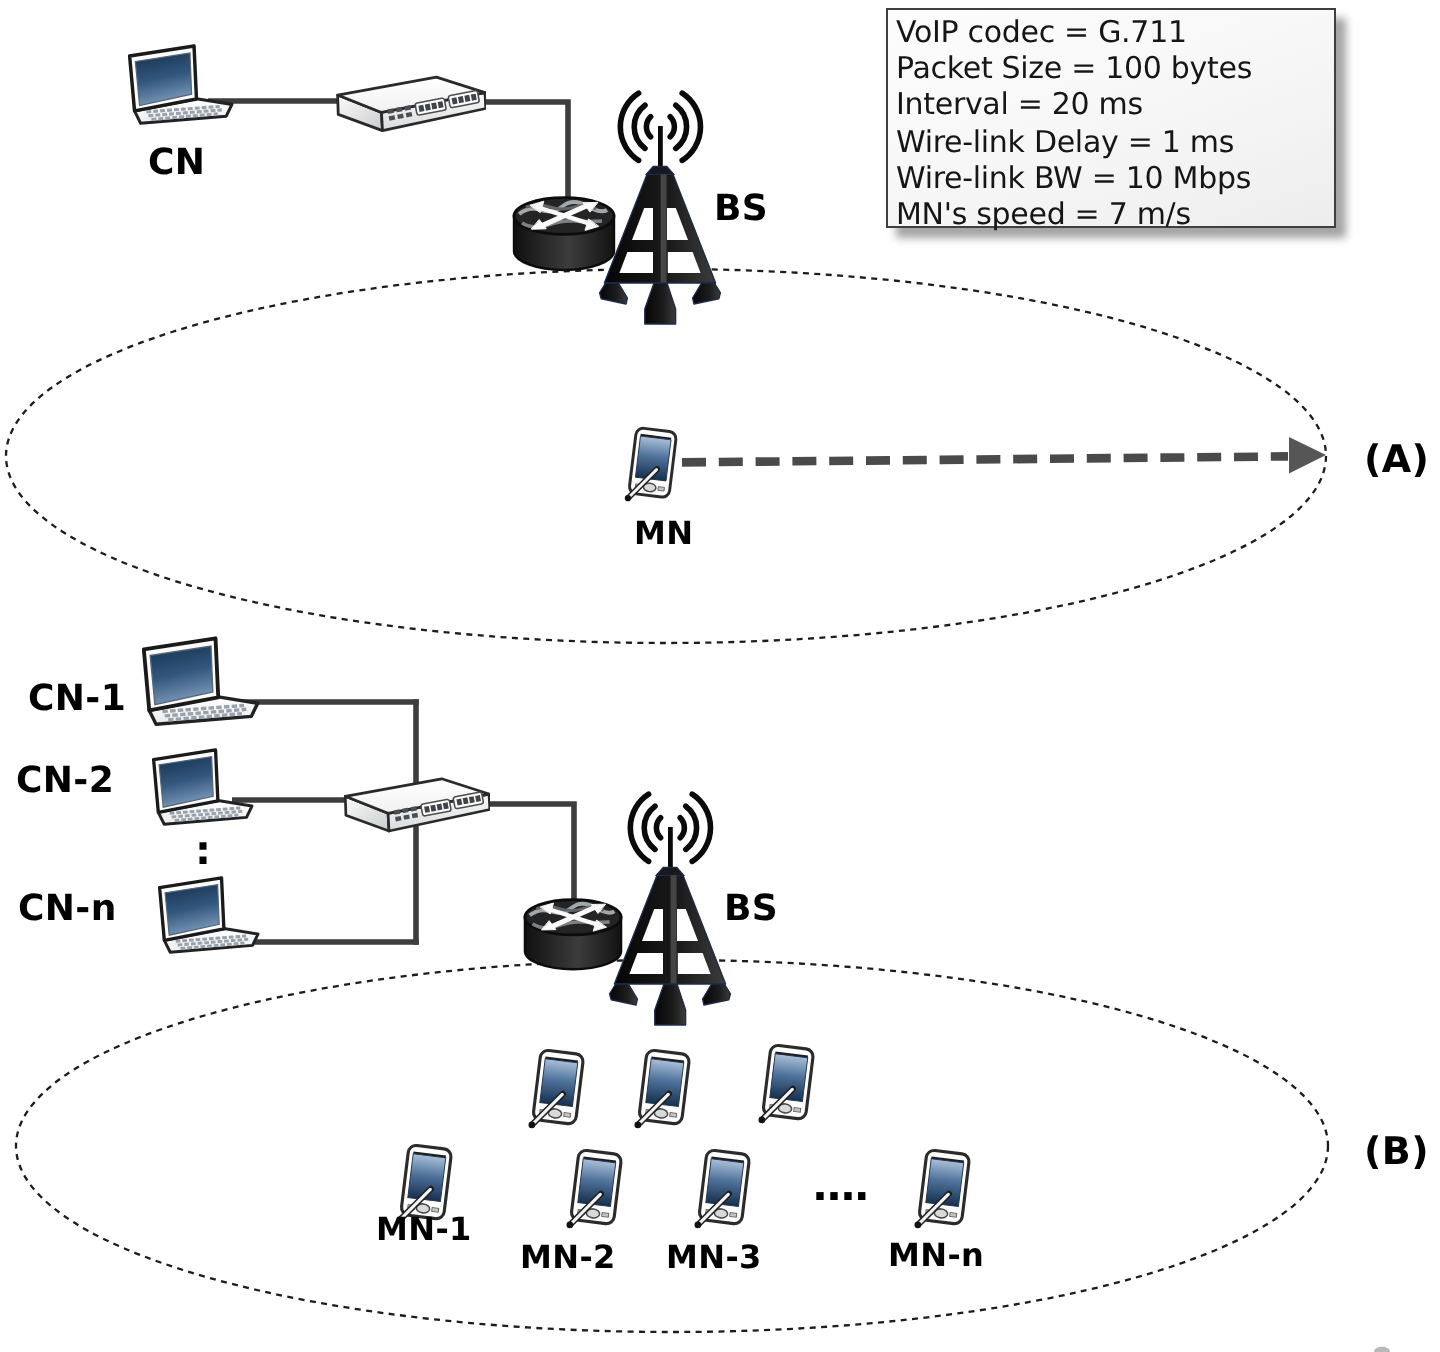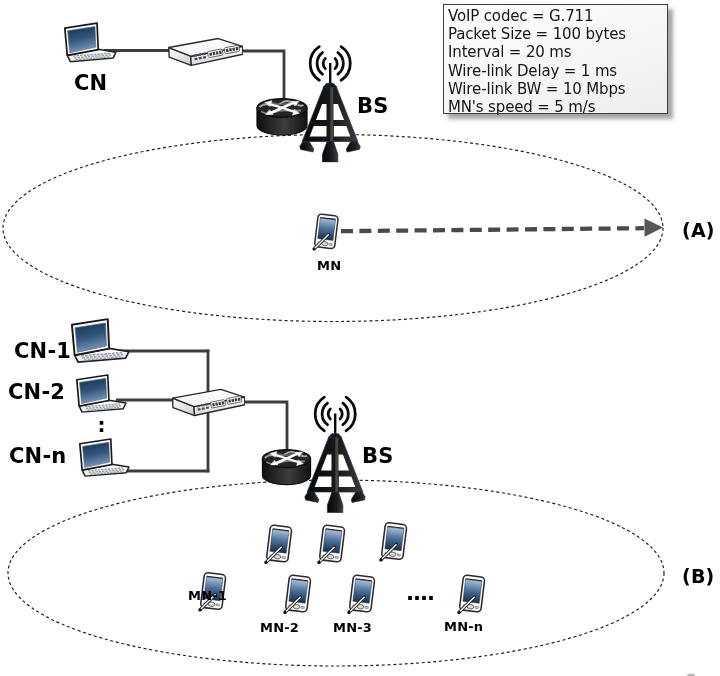--- a/index.html
+++ b/index.html
@@ -1,21 +1,21 @@
 <!DOCTYPE html>
 <html><head>
 <meta charset="utf-8">
 <style>
   html,body{margin:0;padding:0;background:#fff;}
   .canvas{position:relative;width:720px;height:676px;background:#fff;overflow:hidden;
           font-family:"DejaVu Sans","Liberation Sans",sans-serif;}
   .layer{position:absolute;left:0;top:0;}
-  .lbl{position:absolute;font-weight:700;font-size:21px;line-height:1;color:#000;
+  .lbl{position:absolute;font-weight:700;font-size:18px;line-height:1;color:#000;
        white-space:nowrap;letter-spacing:0.2px;}
-  .lbl.big{font-size:13px;}
+  .lbl.big{font-size:16px;}
   .param-box{position:absolute;left:443px;top:4px;width:225px;height:110px;box-sizing:border-box;
              border:1.8px solid #3f3f3f;
              background:linear-gradient(160deg,#fdfdfd 0%,#f6f6f6 55%,#ededed 100%);
              box-shadow:5px 5px 4px rgba(105,105,105,0.6);
              padding:2px 0 0 4px;}
   .param-line{font-size:15px;line-height:18.2px;color:#161616;letter-spacing:-0.15px;white-space:nowrap;}
 </style>
 </head>
 <body>
 
@@ -236,29 +236,29 @@
 <div class="lbl" style="left:357px;top:95.5px;">BS</div>
 <div class="lbl big" style="left:317px;top:259px;">MN</div>
 <div class="lbl big" style="left:682px;top:220.5px;font-size:19px;">(A)</div>
 
 <div class="lbl" style="left:14px;top:341px;">CN-1</div>
 <div class="lbl" style="left:8px;top:382px;">CN-2</div>
 <div class="lbl" style="left:9px;top:445.5px;">CN-n</div>
 <div class="lbl" style="left:97.5px;top:415px;font-size:20px;">:</div>
 <div class="lbl" style="left:362px;top:446px;">BS</div>
 
-<div class="lbl big" style="left:188px;top:589px;">MN-1</div>
+<div class="lbl big" style="left:188px;top:607px;">MN-1</div>
 <div class="lbl big" style="left:260px;top:621px;">MN-2</div>
 <div class="lbl big" style="left:333px;top:621px;">MN-3</div>
 <div class="lbl big" style="left:444px;top:619.5px;">MN-n</div>
 <div class="lbl" style="left:406px;top:583px;font-size:21px;letter-spacing:-1px;">....</div>
 <div class="lbl big" style="left:682px;top:566.5px;font-size:19px;">(B)</div>
 
 <div class="param-box">
   <div class="param-line">VoIP codec = G.711</div>
   <div class="param-line">Packet Size = 100 bytes</div>
   <div class="param-line">Interval = 20 ms</div>
   <div class="param-line">Wire-link Delay = 1 ms</div>
   <div class="param-line">Wire-link BW = 10 Mbps</div>
-  <div class="param-line">MN's speed = 5 m/s</div>
+  <div class="param-line">MN's speed = 7 m/s</div>
 </div>
 
 </div>
 
 </body></html>

